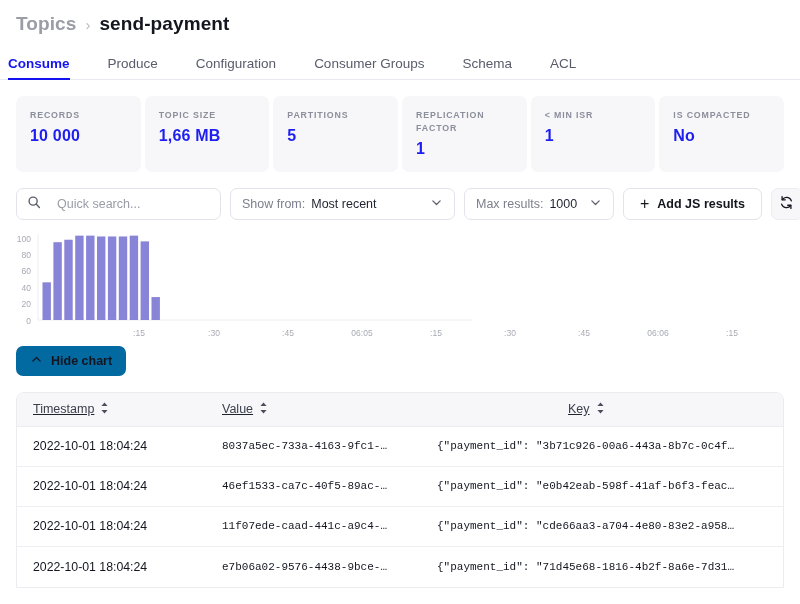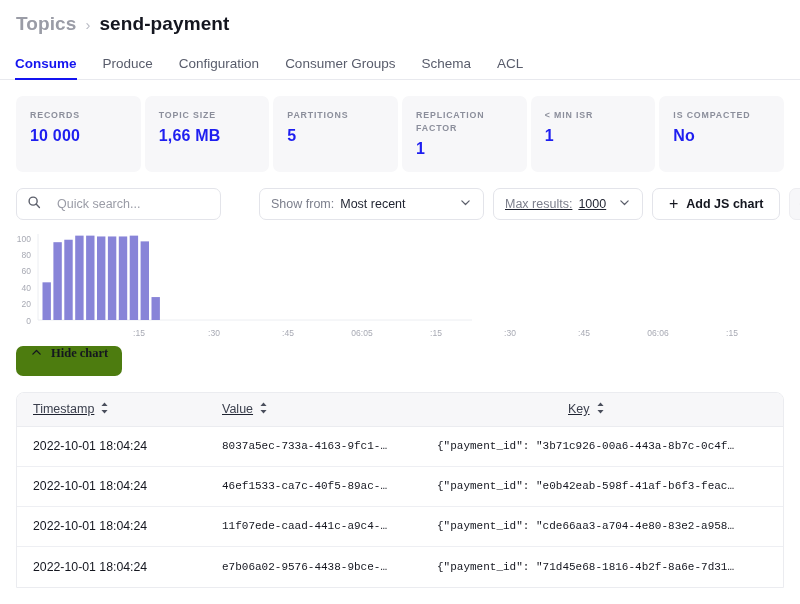--- a/index.html
+++ b/index.html
@@ -18,22 +18,22 @@
     display: flex; align-items: center; gap: 9px;
     padding: 10px 0 0 16px;
     height: 38px;
   }
   .bc-root { font-size: 19px; font-weight: bold; color: #9a9ca6; letter-spacing: 0.1px; }
   .bc-sep { font-size: 15px; color: #b9bbc4; }
   .bc-current { font-size: 19px; font-weight: bold; color: #14161f; letter-spacing: 0.1px; }
 
   
   .tabs {
-    display: flex; align-items: flex-end; gap: 0;
-    padding: 0 15px;
+    display: flex; align-items: flex-end; gap: 12px;
+    padding: 0 8px;
     margin-top: 12px;
     border-bottom: 1px solid #e8e9ee;
     height: 30px;
   }
   .tab {
     font-size: 13.5px;
     color: #585c6b;
     padding: 0 13px 8px 13px;
     position: relative;
     cursor: pointer;
@@ -82,47 +82,46 @@
   .ctl {
     height: 32px;
     border: 1px solid #e3e4ea;
     border-radius: 7px;
     display: flex; align-items: center;
     background: #fff;
     font-size: 12.5px;
   }
   .search { flex: 0 0 205px; padding: 0 10px; gap: 16px; }
   .search-ph { color: #9a9ca6; font-size: 12.5px; }
-  .showfrom { flex: 0 0 225px; padding: 0 11px; justify-content: space-between; margin-left: 29px; }
-  .maxres { flex: 0 0 150px; padding: 8px 11px; justify-content: space-between; text-decoration: underline; }
+  .showfrom { flex: 0 0 225px; padding: 0 11px; justify-content: space-between; }
+  .maxres { flex: 0 0 150px; padding: 8px 11px; justify-content: space-between; }
   .sel-label { color: #7c7f8c; }
   .sel-value { color: #1f2330; margin-left: 6px; }
   .sel-left { display: flex; align-items: center; }
   .addjs {
     flex: 0 0 auto; padding: 0 16px; gap: 8px;
     font-weight: bold; color: #14161f; cursor: pointer;
   }
   .refresh {
     flex: 0 0 32px; width: 32px; justify-content: center;
     background: #f7f7f9; border-color: #ededf1; cursor: pointer;
   }
   .chev { display: block; }
 
   
   .chart-wrap { padding: 10px 16px 0 2px; position: relative; height: 118px; }
   .chart-svg { display: block; }
 
   .hide-chart {
     margin: 8px 0 0 16px;
-    display: inline-flex; gap: 8px;
+    display: inline-flex; align-items: center; gap: 8px;
     height: 30px; padding: 0 14px;
-    background: #4d7c0f; border-radius: 7px;
+    background: #0369a1; border-radius: 7px;
     font-size: 12.5px; font-weight: bold; color: #14161f;
     cursor: pointer;
-    font-family: Liberation Serif, serif;
   }
 
   
   .table { margin: 16px 16px 0 16px; border: 1px solid #ebecf0; border-radius: 8px 8px 0 0; overflow: hidden; }
   .thead { display: flex; background: #f7f7f9; height: 34px; align-items: center; border-bottom: 1px solid #ebecf0; text-decoration: underline; }
   .th { display: flex; align-items: center; gap: 6px; font-size: 12.5px; color: #3c404e; }
   .col-ts { flex: 0 0 205px; padding-left: 16px; }
   .col-key { flex: 0 0 215px; }
   .col-val { flex: 1 1 auto; }
   .row { display: flex; height: 40px; align-items: center; border-bottom: 1px solid #eeeff3; }
@@ -213,21 +212,21 @@
       </span>
       <span class="chev">
         <svg width="13" height="13" viewBox="0 0 16 16" fill="none" stroke="#5c5f6b" stroke-width="1.5" stroke-linecap="round" stroke-linejoin="round">
             <polyline points="3.5,6 8,10.5 12.5,6"></polyline>
           </svg>
       </span>
     </div>
 
     <div class="ctl addjs">
       <span style="font-size:16px;font-weight:normal;">+</span>
-      <span>Add JS chart</span>
+      <span>Add JS results</span>
     </div>
 
     <div class="ctl refresh">
       <span>
         <svg width="15" height="15" viewBox="0 0 16 16" fill="none" stroke="#14161f" stroke-width="1.4" stroke-linecap="round" stroke-linejoin="round">
           <path d="M13.2 6.3A5.4 5.4 0 0 0 3.6 4.9"></path>
             <polyline points="3.3,1.7 3.3,5.1 6.7,5.1"></polyline>
           <path d="M2.8 9.7a5.4 5.4 0 0 0 9.6 1.4"></path>
             <polyline points="12.7,14.3 12.7,10.9 9.3,10.9"></polyline>
         </svg>

